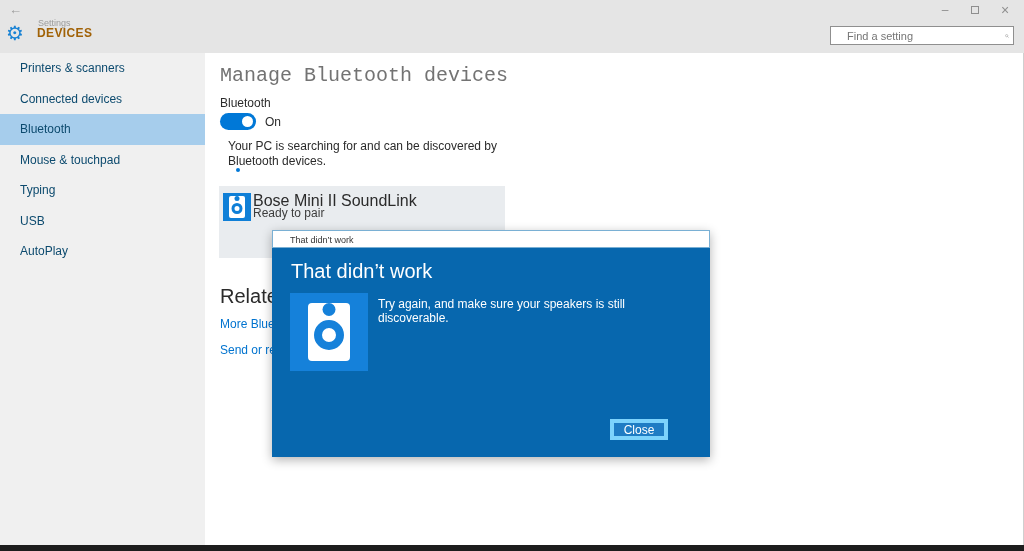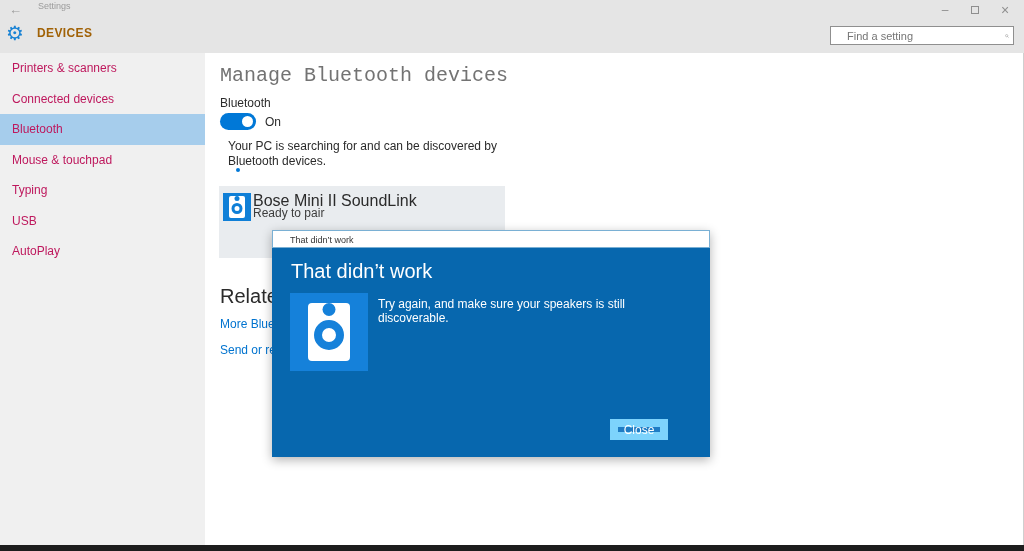--- a/index.html
+++ b/index.html
@@ -2,38 +2,38 @@
 <html><head>
 <meta charset="utf-8">
 <style>
   html,body{margin:0;padding:0;background:#fff;}
   *{box-sizing:border-box;font-family:"Liberation Sans","DejaVu Sans",sans-serif;}
   .window{position:relative;width:1024px;height:551px;background:#fff;overflow:hidden;
           box-shadow:inset 0 0 0 1px #cfcfcf;}
   
   .topband{position:absolute;left:0;top:0;width:1024px;height:53px;background:#e5e5e5;}
   .back-arrow{position:absolute;left:9px;top:2px;font-size:13px;color:#9b9b9b;cursor:default;}
-  .win-title{position:absolute;left:38px;top:1px;font-size:9px;color:#9b9b9b;}
+  .win-title{position:absolute;left:38px;top:18px;font-size:9px;color:#9b9b9b;}
   .win-controls{position:absolute;right:4px;top:2px;display:flex;align-items:center;}
   .win-btn{width:30px;height:16px;display:flex;align-items:center;justify-content:center;
            color:#8f8f8f;font-size:12px;}
   .restore-box{width:8px;height:8px;border:1px solid #8f8f8f;display:inline-block;}
   .close-glyph{font-size:14px;}
   .app-header{position:absolute;left:6px;top:23px;display:flex;align-items:center;}
   .gear{font-size:20px;color:#1882d4;line-height:20px;margin-right:13px;}
   .page-title{font-size:12px;font-weight:bold;color:#a16207;letter-spacing:.4px;}
   .search-box{position:absolute;left:830px;top:26px;width:184px;height:19px;background:#fff;
               border:1px solid #8f8f8f;display:flex;align-items:center;}
   .search-box input{flex:1;border:none;outline:none;background:transparent;font-size:11px;
                     color:#444;padding:0 16px;height:15px;}
   .search-box svg{margin-right:4px;}
   
   .sidebar{position:absolute;left:0;top:53px;width:205px;height:492px;background:#f0f0f0;}
-  .side-item{height:30.5px;display:flex;align-items:center;padding-left:12px;font-size:12px;
-             color:#be185d;cursor:default;}
+  .side-item{height:30.5px;display:flex;align-items:center;padding-left:20px;font-size:12px;
+             color:#0c4a6e;cursor:default;}
   .side-item.selected{background:#a6cdec;}
   
   .content-title{position:absolute;left:220px;top:64px;font-size:20px;font-weight:300;color:#737373;font-family:Liberation Mono, monospace;}
   .bt-label{position:absolute;left:220px;top:96px;font-size:12px;color:#2b2b2b;}
   .toggle{position:absolute;left:220px;top:113px;width:36px;height:17px;border-radius:9px;
           background:#0078d7;}
   .toggle .knob{position:absolute;right:3px;top:3px;width:11px;height:11px;border-radius:50%;
                 background:#fff;}
   .toggle-state{position:absolute;left:265px;top:115px;font-size:12px;color:#2b2b2b;}
   .status-text{position:absolute;left:228px;top:139px;width:282px;font-size:12px;line-height:15px;
@@ -62,21 +62,21 @@
                    border:1px solid #7ab0d4;}
   .dialog-titlebar span{position:absolute;left:17px;top:0;line-height:18px;font-size:9px;color:#333;}
   .dialog-body{position:absolute;left:0;top:18px;width:438px;height:209px;background:#0767ae;}
   .dialog-heading{position:absolute;left:19px;top:12px;font-size:20px;color:#fff;font-weight:400;}
   .dialog-tile{left:18px;top:45px;width:78px;height:78px;background:#1581da;}
   .dialog-tile .spk-body{top:10px;width:42px;height:58px;border-radius:4px;}
   .dialog-tile .spk-tweeter{top:10px;width:13px;height:13px;background:#1581da;}
   .dialog-tile .spk-woofer{top:27px;width:30px;height:30px;border:8px solid #1581da;}
   .dialog-message{position:absolute;left:106px;top:49px;width:315px;font-size:12px;color:#fff;}
   .close-btn{position:absolute;left:338px;top:171px;width:58px;height:21px;background:#1f7cc4;
-             border:8px solid #7dd3fc;color:#fff;font-size:12px;display:flex;align-items:center;
+             border:4px solid #7dd3fc;color:#fff;font-size:12px;display:flex;align-items:center;
              justify-content:center;cursor:pointer;}
   
   .taskbar{position:absolute;left:0;top:545px;width:1024px;height:6px;background:#1d1d1d;z-index:20;}
 </style>
 </head>
 <body>
 
 <div class="window">
 
   <div class="topband">

